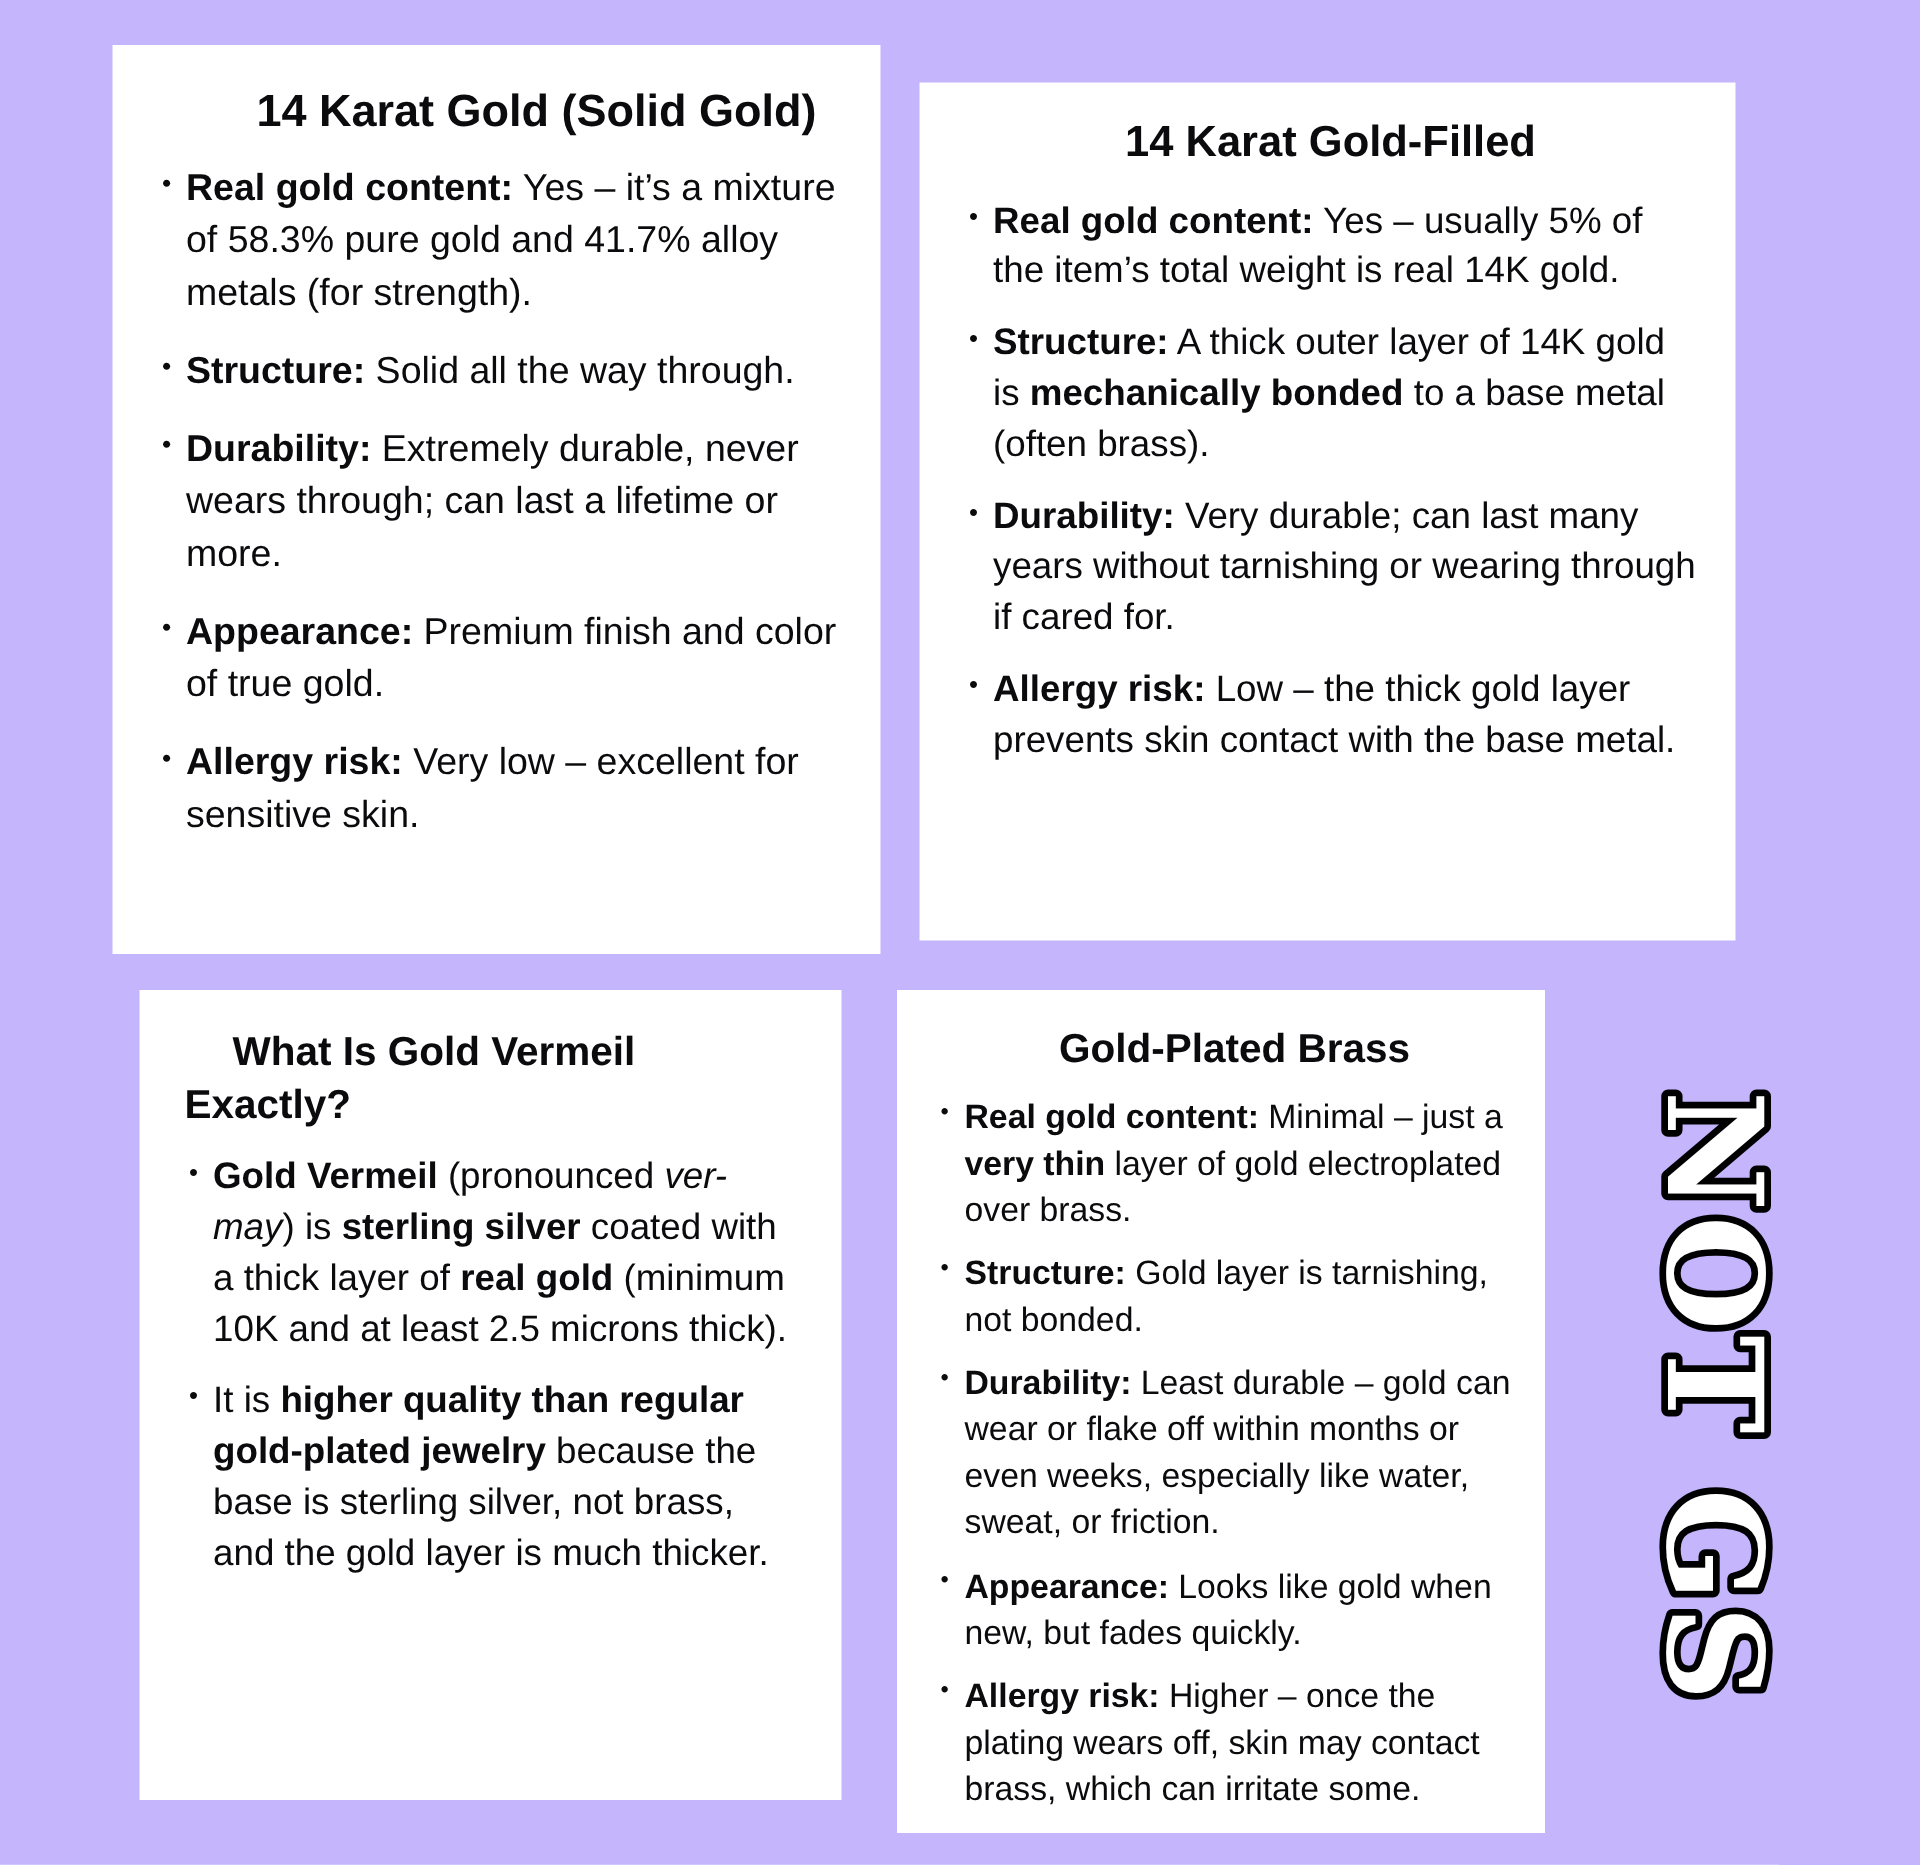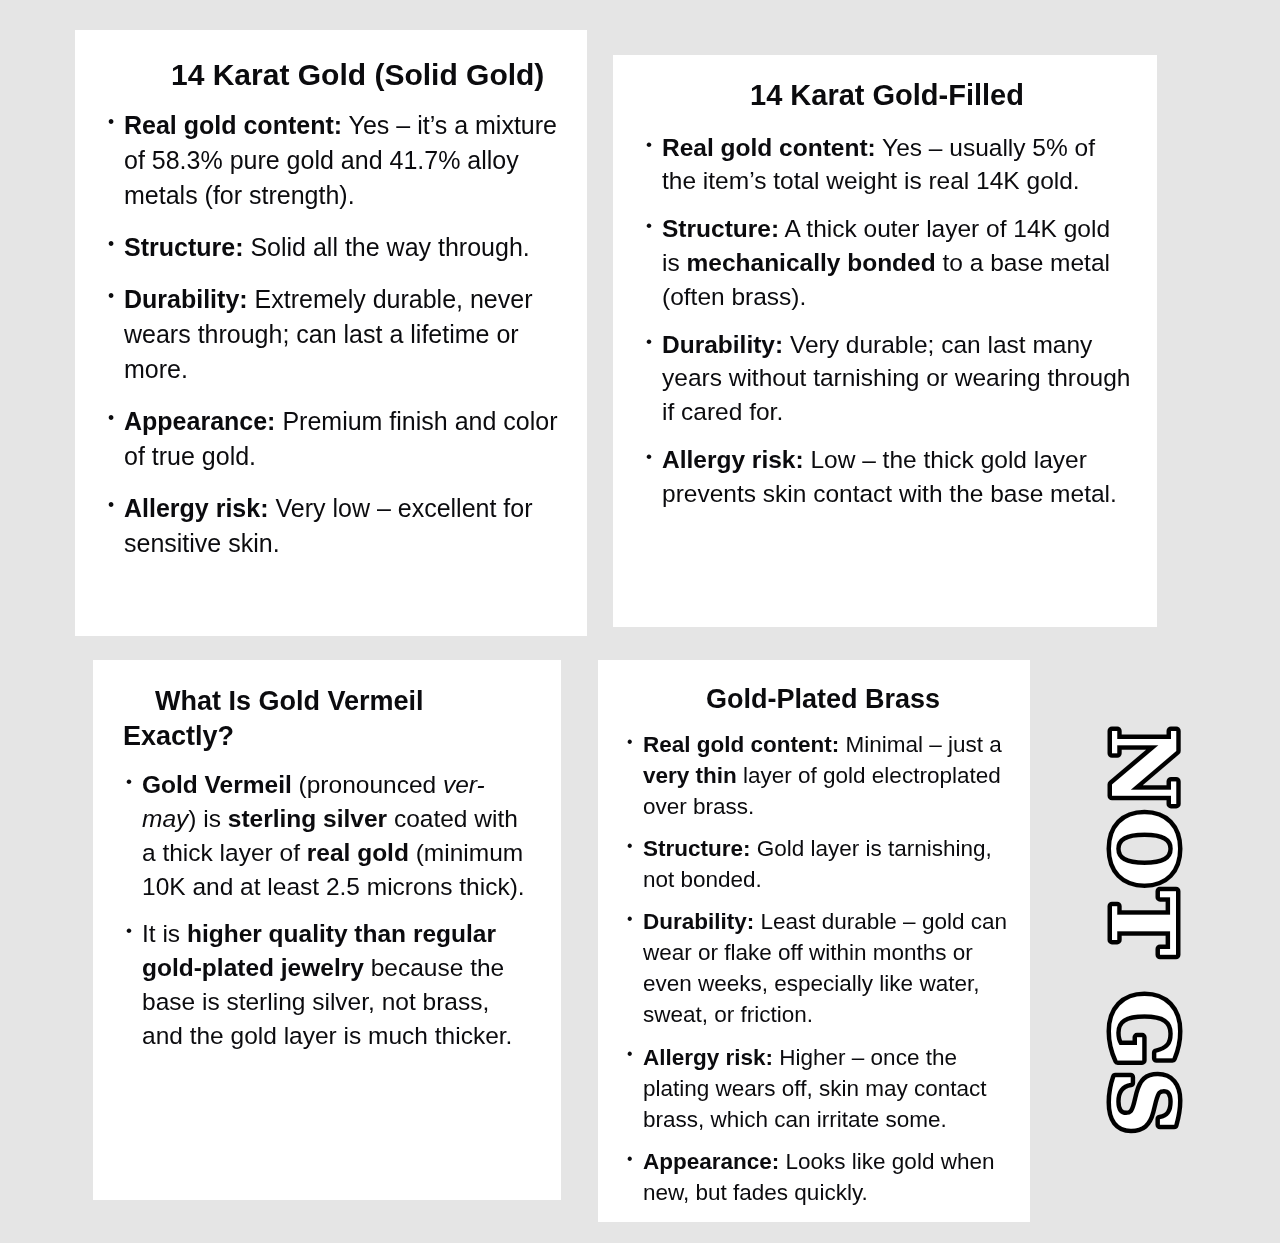--- a/index.html
+++ b/index.html
@@ -29,21 +29,21 @@
 
   .card--4 { left:598px; top:660px; width:432px; min-height:562px; padding:22px 8px 14px 26px; font-size:22.5px; line-height:1.38; }
   .card--4 h2 { font-size:27px; line-height:1.3; text-align:center; margin-bottom:12px; }
   .card--4 li + li { margin-top:11px; }
 
   .watermark { position:absolute; left:1058px; top:722px; }
 </style>
 </head>
 <body>
 
-<div class="page" style="background: #e5e5e5;">
+<div class="page" style="background: #c4b5fd;">
 
   <article class="card card--1">
     <h2>14 Karat Gold (Solid Gold)</h2>
     <ul>
         <li><span class="b">Real gold content:</span><span> Yes – it’s a mixture of 58.3% pure gold and 41.7% alloy metals (for strength).</span></li>
         <li><span class="b">Structure:</span><span> Solid all the way through.</span></li>
         <li><span class="b">Durability:</span><span> Extremely durable, never wears through; can last a lifetime or more.</span></li>
         <li><span class="b">Appearance:</span><span> Premium finish and color of true gold.</span></li>
         <li><span class="b">Allergy risk:</span><span> Very low – excellent for sensitive skin.</span></li>
       </ul>
@@ -66,22 +66,22 @@
         <li><span>It is </span><span class="b">higher quality than regular gold-plated jewelry</span><span> because the base is sterling silver, not brass, and the gold layer is much thicker.</span></li>
       </ul>
   </article>
 
   <article class="card card--4">
     <h2>Gold-Plated Brass</h2>
     <ul>
         <li><span class="b">Real gold content:</span><span> Minimal – just a </span><span class="b">very thin</span><span> layer of gold electroplated over brass.</span></li>
         <li><span class="b">Structure:</span><span> Gold layer is tarnishing, not bonded.</span></li>
         <li><span class="b">Durability:</span><span> Least durable – gold can wear or flake off within months or even weeks, especially like water, sweat, or friction.</span></li>
+        <li><span class="b">Appearance:</span><span> Looks like gold when new, but fades quickly.</span></li>
         <li><span class="b">Allergy risk:</span><span> Higher – once the plating wears off, skin may contact brass, which can irritate some.</span></li>
-        <li><span class="b">Appearance:</span><span> Looks like gold when new, but fades quickly.</span></li>
       </ul>
   </article>
 
   <svg class="watermark" width="170" height="420" viewBox="0 0 170 420" aria-hidden="true">
     <text x="85" y="210" transform="rotate(90 85 210)" text-anchor="middle" dominant-baseline="central" style="font-family:'DejaVu Serif', serif; font-weight:bold; font-size:88px; letter-spacing:3px; fill:#ffffff; stroke:#000000; stroke-width:9; paint-order:stroke; stroke-linejoin:round;">NOT GS</text>
   </svg>
 
 </div>
 
 </body></html>

